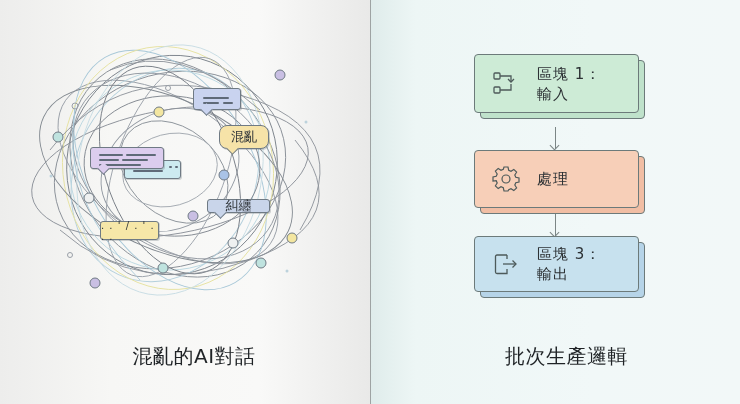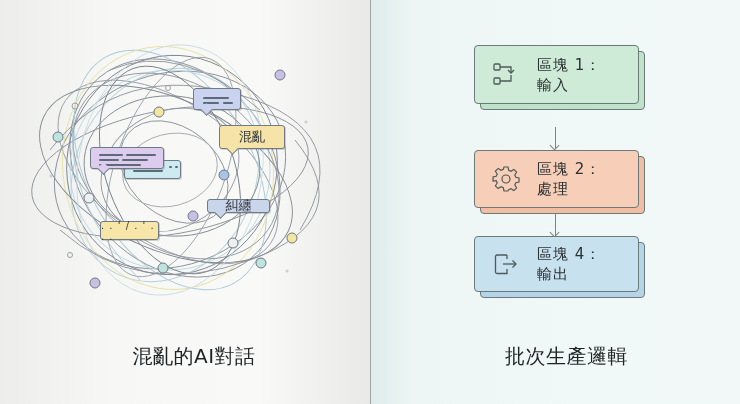--- a/index.html
+++ b/index.html
@@ -119,21 +119,21 @@
   </svg>
 
   <div class="bubble" style="left:193px;top:88px;width:48px;height:22px;background:#c9d3ef;">
     <span class="bar" style="left:9px;top:8px;width:26px;"></span>
     <span class="bar" style="left:9px;top:13px;width:16px;"></span>
     <span class="bar" style="left:29px;top:13px;width:10px;"></span>
     <span class="tail" style="left:8px;bottom:-5px;background:#c9d3ef;"></span>
   </div>
 
 
-  <div class="bubble" style="left:219px;top:125px;width:66px;height:24px;background:#f6e3a8;">
+  <div class="bubble" style="left:219px;top:125px;width:50px;height:24px;background:#f6e3a8;border-radius:8px;">
     <span>混亂</span>
     <span class="tail" style="left:8px;bottom:-5px;background:#f6e3a8;"></span>
   </div>
 
   <div class="bubble" style="left:124px;top:160px;width:57px;height:19px;background:#cdeaf0;">
     <span class="bar" style="left:8px;top:9px;width:30px;"></span>
     <span class="bar" style="left:44px;top:5px;width:3px;"></span>
     <span class="bar" style="left:50px;top:5px;width:3px;"></span>
   </div>
 
@@ -154,21 +154,21 @@
   <div class="bubble" style="left:100px;top:221px;width:59px;height:19px;background:#f6e7a8;font-size:10px;letter-spacing:1px;">
     <span>. . ' / . ' . . .</span>
   </div>
 
   <div class="caption" style="left:0;width:370px;padding-left:18px;">混亂的AI對話</div>
 </div>
 
 <div class="divider"></div>
 
 <div class="panel panel-right">
-  <div class="block-wrap" style="left:103px;top:45px;width:165px;height:59px;padding-left:16px;">
+  <div class="block-wrap" style="left:103px;top:54px;width:165px;height:59px;padding-left:16px;">
     <div class="block-shadow" style="background:#bfe2cb;"></div>
     <div class="block" style="background:#cdebd6;">
       <svg class="icon" viewBox="0 0 30 30" fill="none" stroke="#4d5a5a" stroke-width="1.3">
         <rect x="3" y="4" width="6" height="6" rx="1"></rect>
         <rect x="3" y="18" width="6" height="6" rx="1"></rect>
         <path d="M9 7 H20 V12"></path>
         <path d="M17 10 L20 13 L23 10"></path>
         <path d="M9 21 H20 V15"></path>
       </svg>
       <div class="text">
@@ -181,38 +181,37 @@
   <div class="arrow" style="left:184px;top:127px;height:22px;"></div>
 
   <div class="block-wrap" style="left:103px;top:150px;width:165px;height:58px;">
     <div class="block-shadow" style="background:#f1bea4;"></div>
     <div class="block" style="background:#f7cfb8;">
       <svg class="icon" viewBox="0 0 30 30" fill="none" stroke="#4d5a5a" stroke-width="1.2">
         <path d="M13 3 h4 l0.7 3.2 l2.3 1 l2.8-1.8 l2.8 2.8 l-1.8 2.8 l1 2.3 l3.2 0.7 v4 l-3.2 0.7 l-1 2.3 l1.8 2.8 l-2.8 2.8 l-2.8-1.8 l-2.3 1 L17 27 h-4 l-0.7-3.2 l-2.3-1 l-2.8 1.8 l-2.8-2.8 l1.8-2.8 l-1-2.3 L2 17 v-4 l3.2-0.7 l1-2.3 l-1.8-2.8 l2.8-2.8 l2.8 1.8 l2.3-1 Z"></path>
         <circle cx="15" cy="15" r="4"></circle>
       </svg>
       <div class="text">
-        <div>區塊 2：</div>
         <div>處理</div>
       </div>
     </div>
   </div>
 
   <div class="arrow" style="left:184px;top:214px;height:22px;"></div>
 
   <div class="block-wrap" style="left:103px;top:236px;width:165px;height:56px;">
     <div class="block-shadow" style="background:#b6d4e8;"></div>
     <div class="block" style="background:#c7e1ee;">
       <svg class="icon" viewBox="0 0 30 30" fill="none" stroke="#4d5a5a" stroke-width="1.3">
         <path d="M16 6 H6 a1.5 1.5 0 0 0 -1.5 1.5 V23 a1.5 1.5 0 0 0 1.5 1.5 H16 V20"></path>
         <path d="M16 6 V10"></path>
         <path d="M12 15 H25"></path>
         <path d="M21.5 11.5 L25 15 L21.5 18.5"></path>
       </svg>
       <div class="text">
-        <div>區塊 4：</div>
+        <div>區塊 3：</div>
         <div>輸出</div>
       </div>
     </div>
   </div>
 
   <div class="caption" style="left:11px;width:369px;">批次生產邏輯</div>
 </div>
 
 </body></html>

